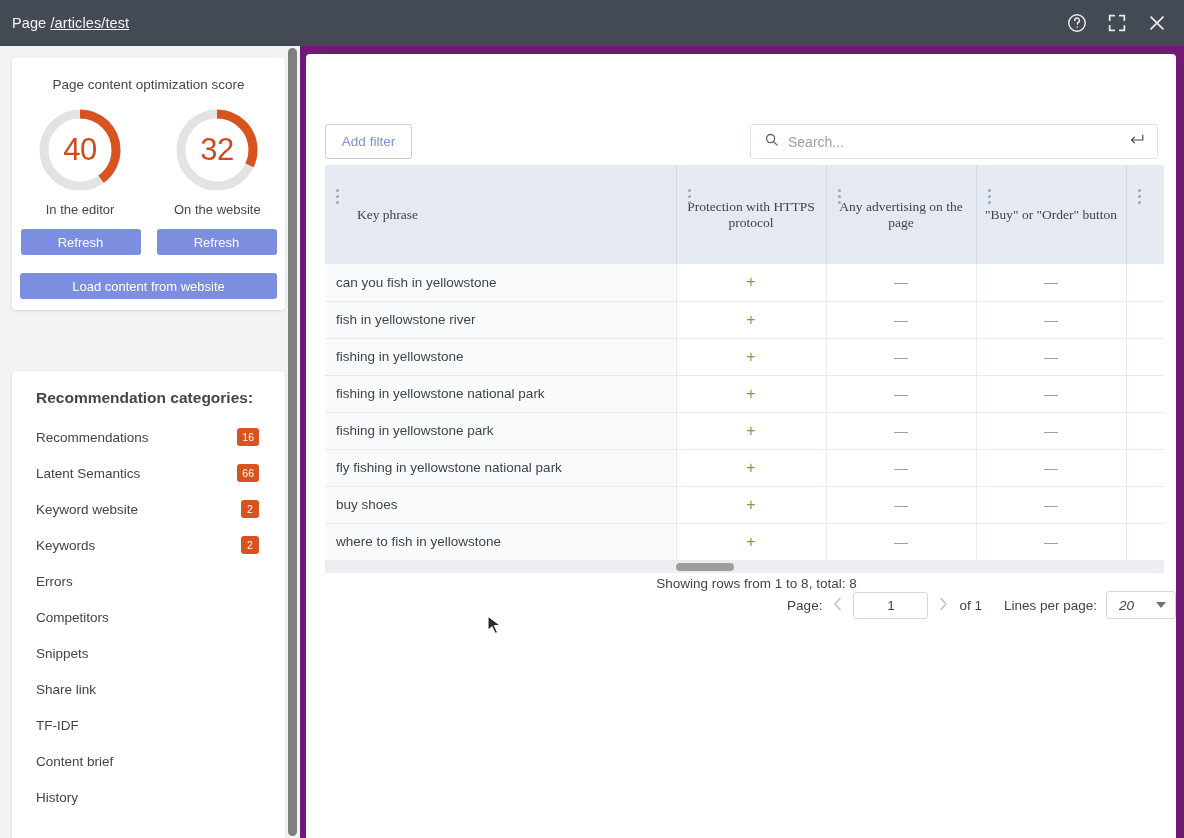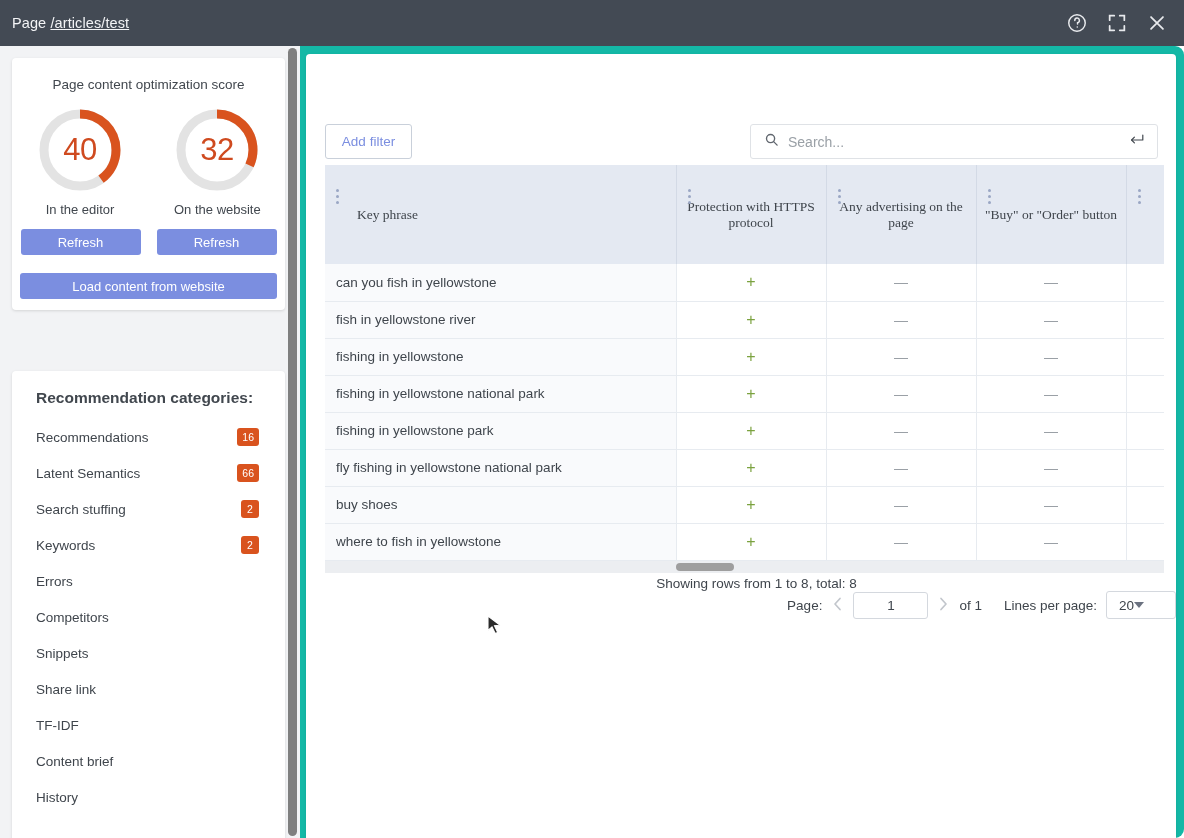--- a/index.html
+++ b/index.html
@@ -22,22 +22,21 @@
   .titlebar-path { text-decoration: underline; }
   .titlebar-actions {
     margin-left: auto; display: flex; align-items: center; gap: 18px;
     margin-right: 16px;
   }
   .tb-icon { width: 22px; height: 22px; cursor: pointer; display:block; }
 
   
   .page {
     position: absolute; left: 0; top: 46px; width: 1184px; height: 792px;
-    background: #14b8a6;
-    border-radius: 9px;
+    background: #701a75;
   }
 
   
   .sidebar {
     position: absolute; left: 0; top: 0; width: 300px; height: 792px;
     background: #f2f3f5;
     overflow: hidden;
   }
   .sb-scrolltrack {
     position: absolute; right: 3px; top: 0; width: 9px; height: 792px;
@@ -170,23 +169,24 @@
   .chev { cursor: pointer; display: block; }
   .pg-input {
     width: 75px; height: 27px; border: 1px solid #d4d8de; border-radius: 3px;
     font-family: inherit; font-size: 13.5px; color: #3f454c;
     text-align: center; outline: none;
   }
   .pg-of { white-space: nowrap; }
   .lpp-label { margin-left: 13px; white-space: nowrap; }
   .lpp-select {
     width: 70px; height: 28px; border: 1px solid #d4d8de; border-radius: 3px;
-    display: flex; align-items: center; 
+    display: flex; align-items: center; justify-content: space-between;
     padding: 0 9px 0 12px; cursor: pointer; font-size: 13.5px; color: #3f454c;
     background: #fff;
+    font-style: italic;
   }
   .caret {
     width: 0; height: 0; border-left: 5px solid transparent;
     border-right: 5px solid transparent; border-top: 6px solid #6b7280;
   }
 
   
   .cursor { position: absolute; left: 487px; top: 569px; z-index: 50; }
 </style>
 </head>
@@ -260,21 +260,21 @@
       <div id="cat-list">
           <div class="cat-item">
             <span>Recommendations</span>
             <span class="cat-badge">16</span>
           </div>
           <div class="cat-item">
             <span>Latent Semantics</span>
             <span class="cat-badge">66</span>
           </div>
           <div class="cat-item">
-            <span>Search stuffing</span>
+            <span>Keyword website</span>
             <span class="cat-badge">2</span>
           </div>
           <div class="cat-item">
             <span>Keywords</span>
             <span class="cat-badge">2</span>
           </div>
           <div class="cat-item">
             <span>Errors</span>
           </div>
           <div class="cat-item">

